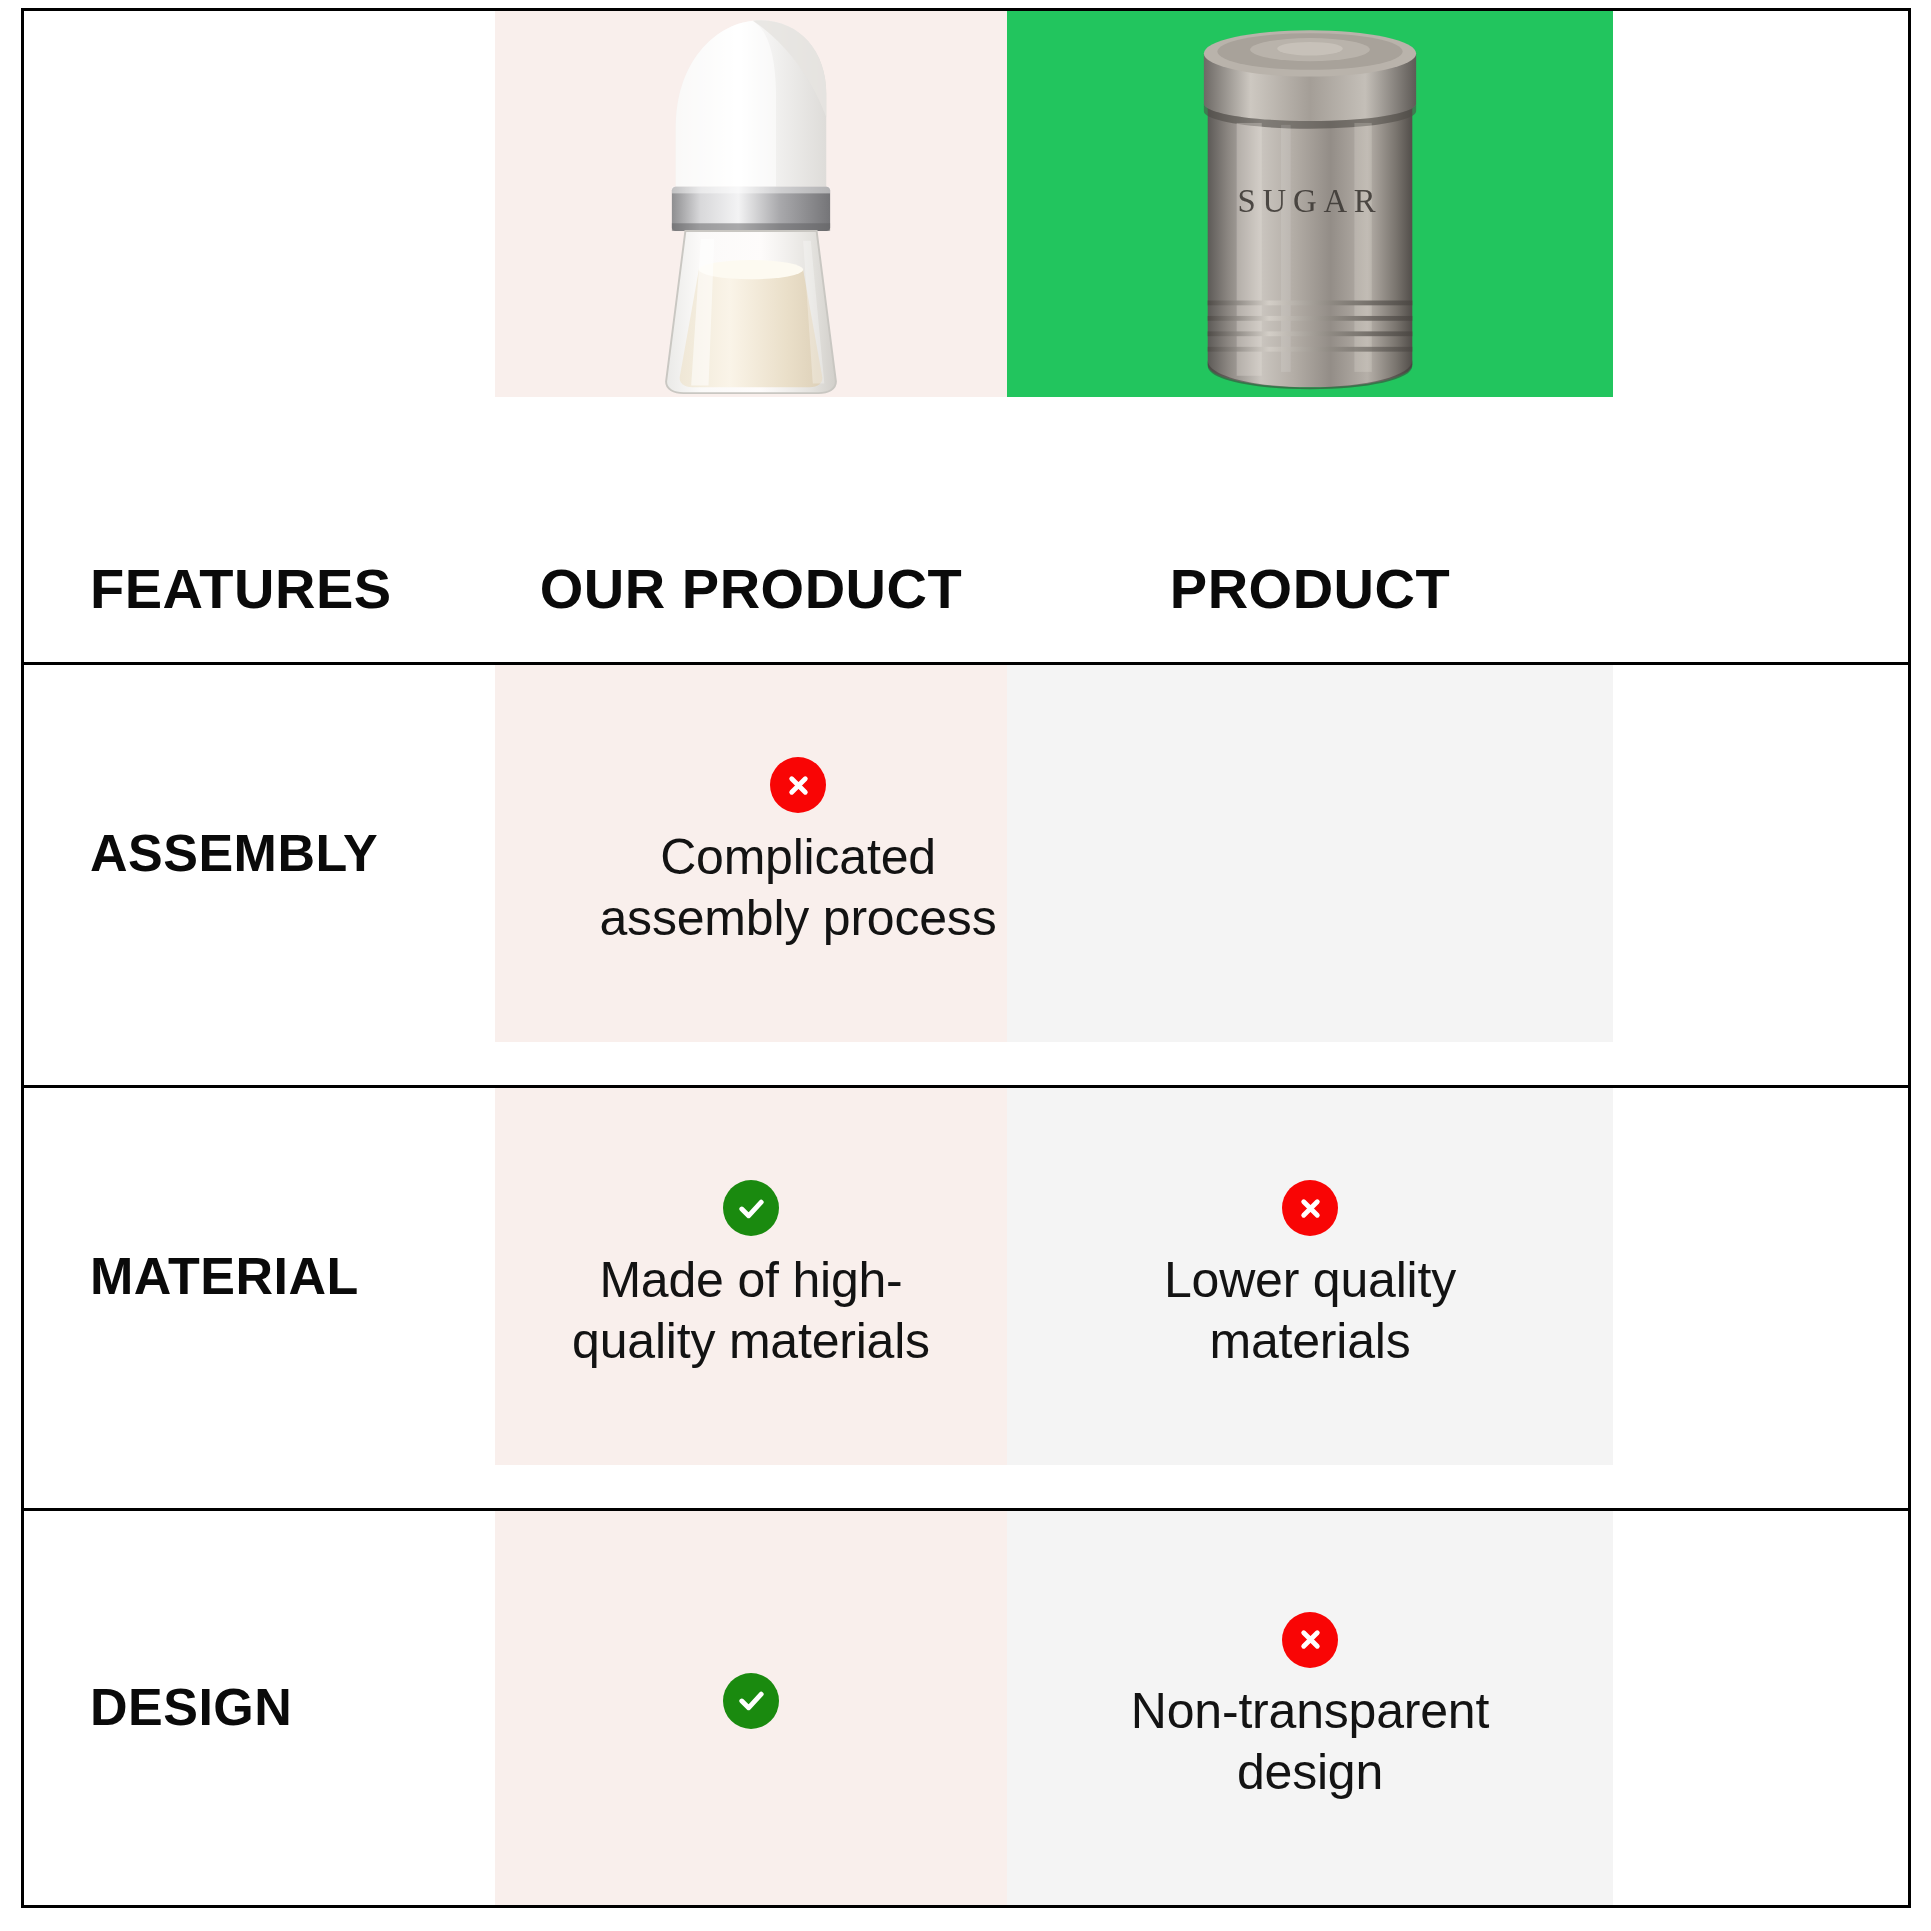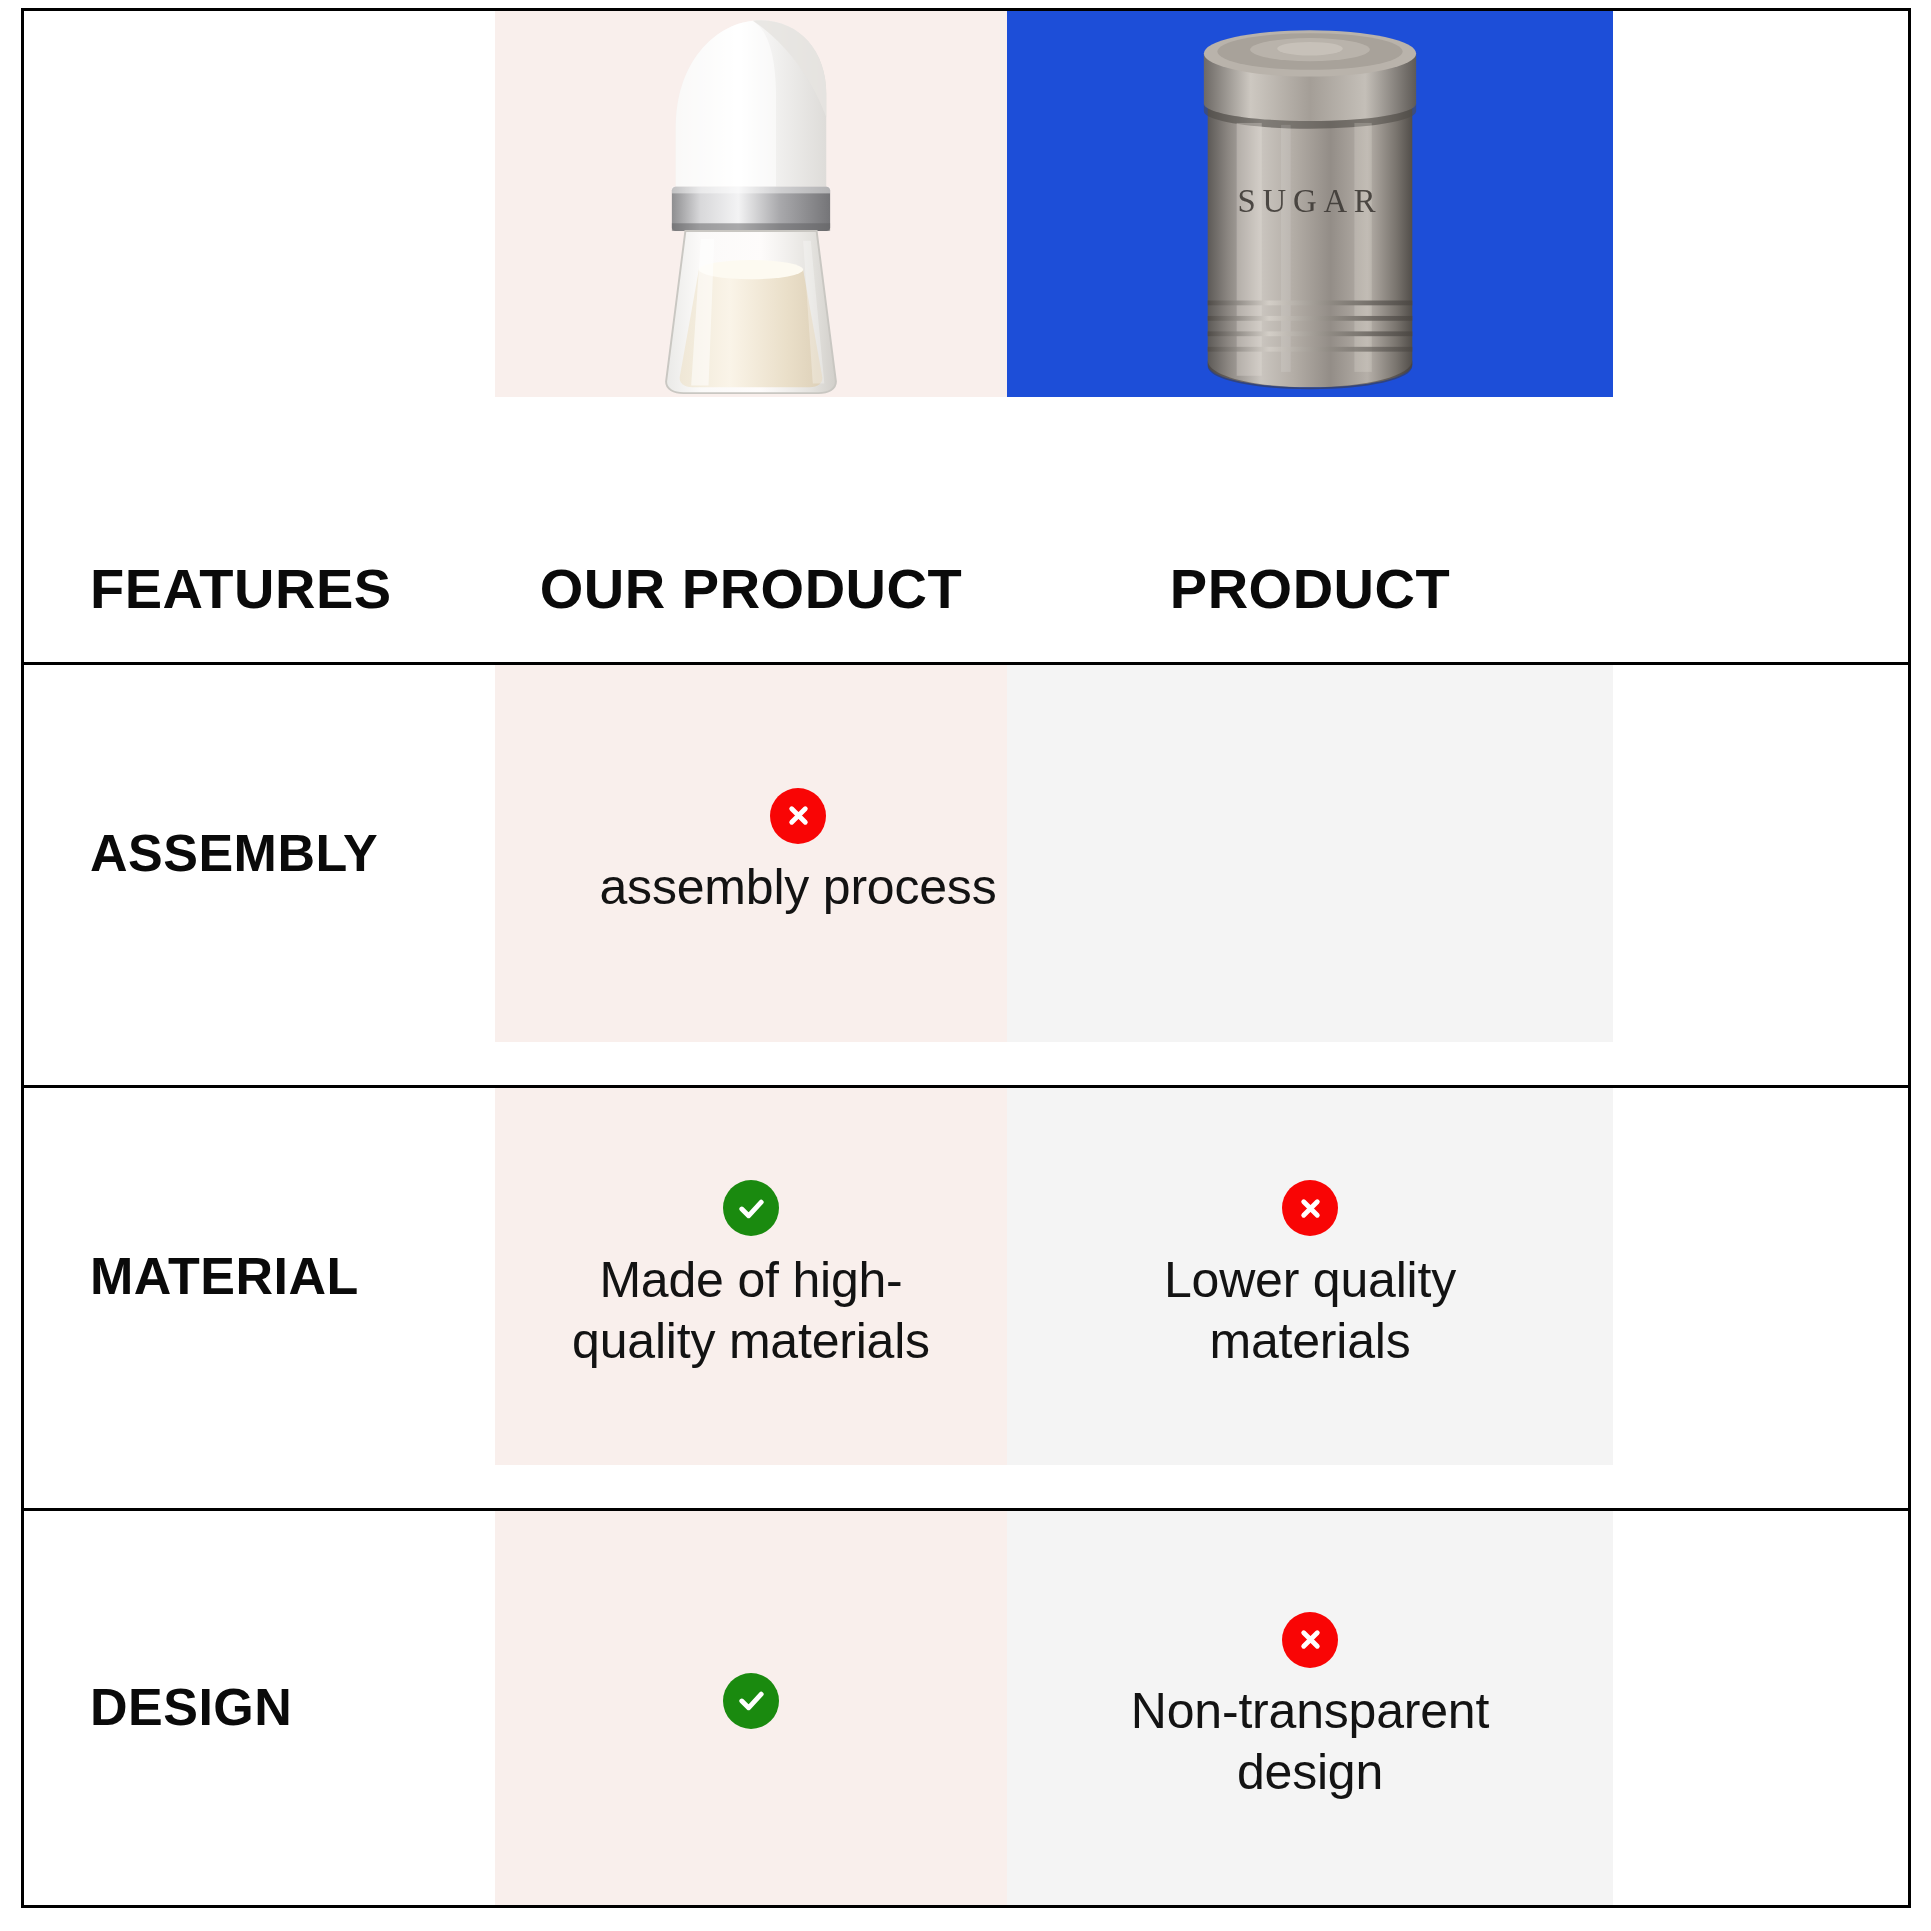--- a/index.html
+++ b/index.html
@@ -71,21 +71,21 @@
   .img-panel {
     width: 100%;
     height: 386px;
     position: relative;
     overflow: hidden;
     display: flex;
     align-items: flex-end;
     justify-content: center;
   }
   .img-panel.pink { background: #f9efec; }
-  .img-panel.gray { background: #1d4ed8; }
+  .img-panel.gray { background: #22c55e; }
   .img-panel.blank { background: #ffffff; }
 
   .header-label-wrap {
     height: 222px;
     display: flex;
     align-items: flex-end;
     width: 100%;
   }
   .header-label {
     font-weight: bold;
@@ -281,20 +281,21 @@
         <div class="feature-name">ASSEMBLY</div>
       </div>
 
 
       <div class="cell cell-others value-cell">
         <div class="status-icon" style="background:#f90505;">
           <svg width="33" height="33" viewBox="0 0 34 34" aria-hidden="true">
             <path d="M10 10 L24 24 M24 10 L10 24" fill="none" stroke="#ffffff" stroke-width="5" stroke-linecap="round"></path>
           </svg>
         </div>
+        <div class="value-text">Complicated</div>
         <div class="value-text">assembly process</div>
       </div>
     </div>
 
     <div class="row row-data">
       <div class="stripe stripe-product"></div>
       <div class="stripe stripe-others"></div>
 
       <div class="cell cell-features">
         <div class="feature-name">MATERIAL</div>

